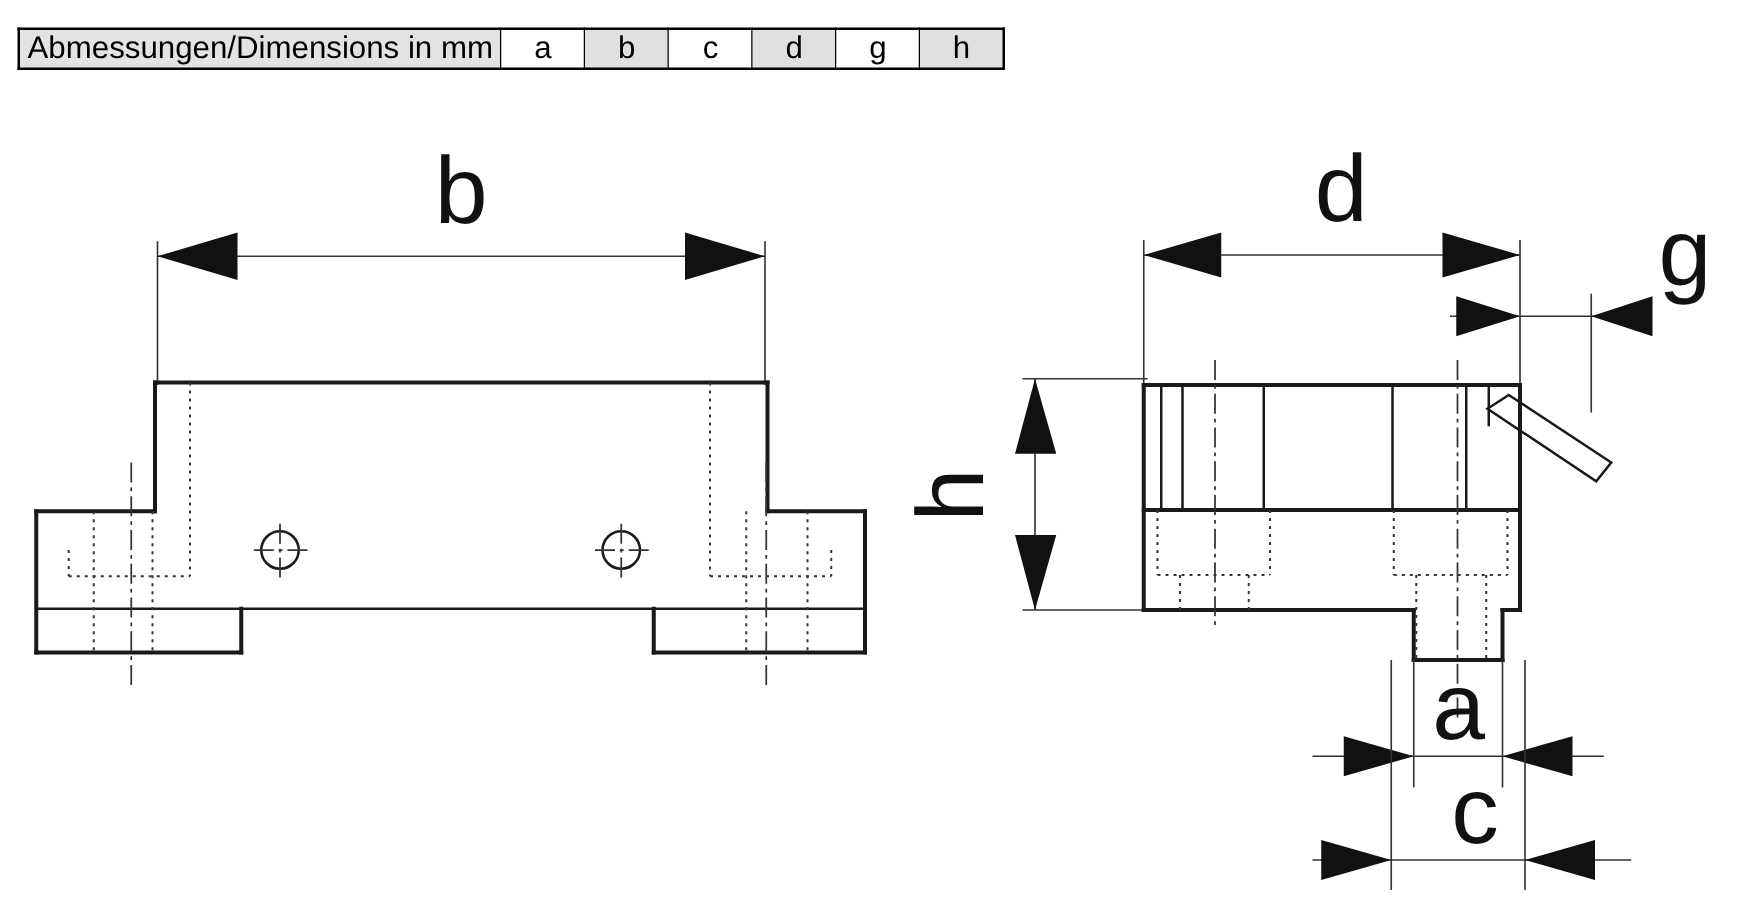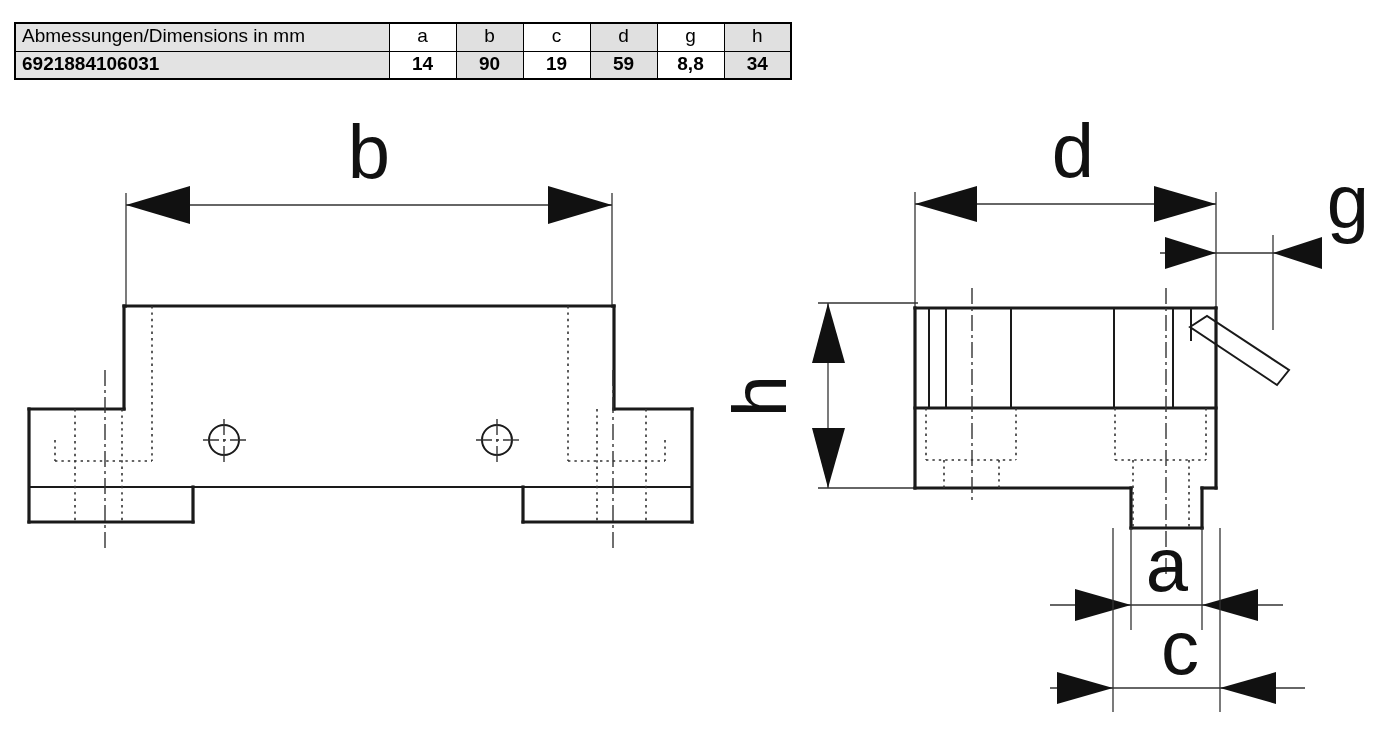--- a/index.html
+++ b/index.html
@@ -21,21 +21,21 @@
     left: 14px;
     top: 22px;
   }
   table.dim-table {
     border-collapse: collapse;
     border: 2px solid #000;
     table-layout: fixed;
   }
   table.dim-table td {
     border: 1px solid #000;
-    font-size: 19px;
+    font-size: 25px;
     line-height: 1.05;
     padding: 1px 6px 3px 6px;
     height: 28px;
     box-sizing: border-box;
     white-space: nowrap;
     color: #000;
   }
   td.lbl-col {
     width: 374px;
     text-align: left;
@@ -70,29 +70,20 @@
     <tbody>
       <tr class="row-head">
         <td class="lbl-col">Abmessungen/Dimensions in mm</td>
         <td class="val-col plain">a</td>
         <td class="val-col shade">b</td>
         <td class="val-col plain">c</td>
         <td class="val-col shade">d</td>
         <td class="val-col plain">g</td>
         <td class="val-col shade">h</td>
       </tr>
-      <tr class="row-part">
-        <td class="lbl-col">6921884106031</td>
-        <td class="val-col plain">14</td>
-        <td class="val-col shade">90</td>
-        <td class="val-col plain">19</td>
-        <td class="val-col shade">59</td>
-        <td class="val-col plain">8,8</td>
-        <td class="val-col shade">34</td>
-      </tr>
     </tbody>
   </table>
 </div>
 
 <svg id="drawing" viewBox="0 0 1400 736">
   <defs>
     <style>
       .solid   { stroke:#1a1a1a; stroke-width:3.2; fill:none; stroke-linecap:square; }
       .solid-m { stroke:#1a1a1a; stroke-width:2.0; fill:none; stroke-linecap:square; }
       .thin    { stroke:#333333; stroke-width:1.3; fill:none; }

